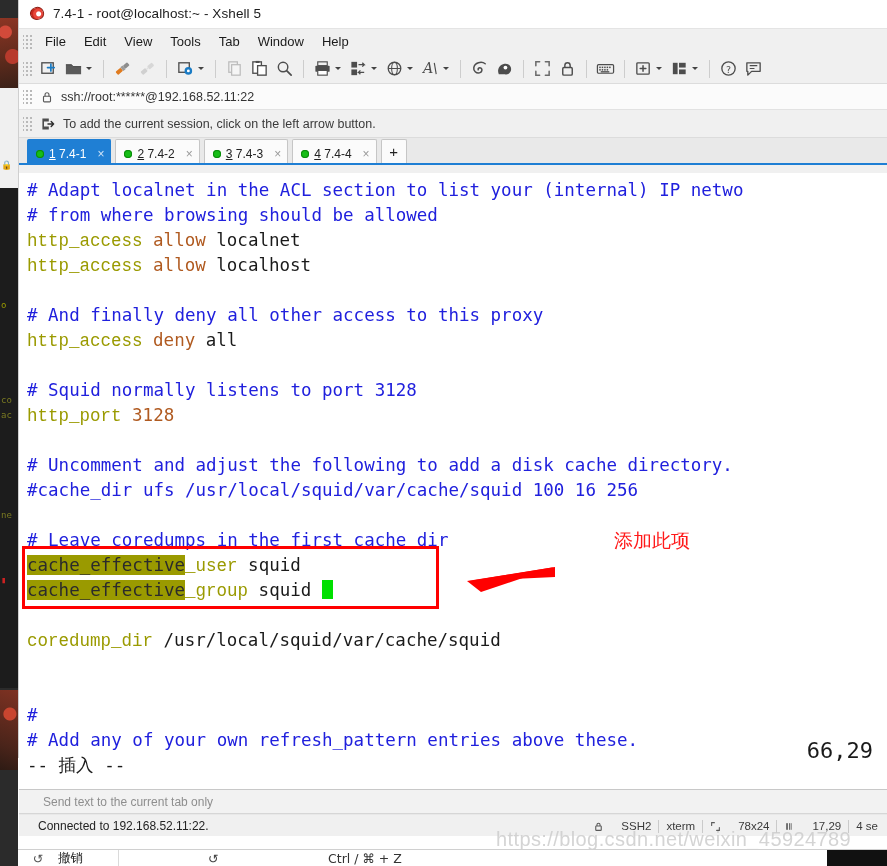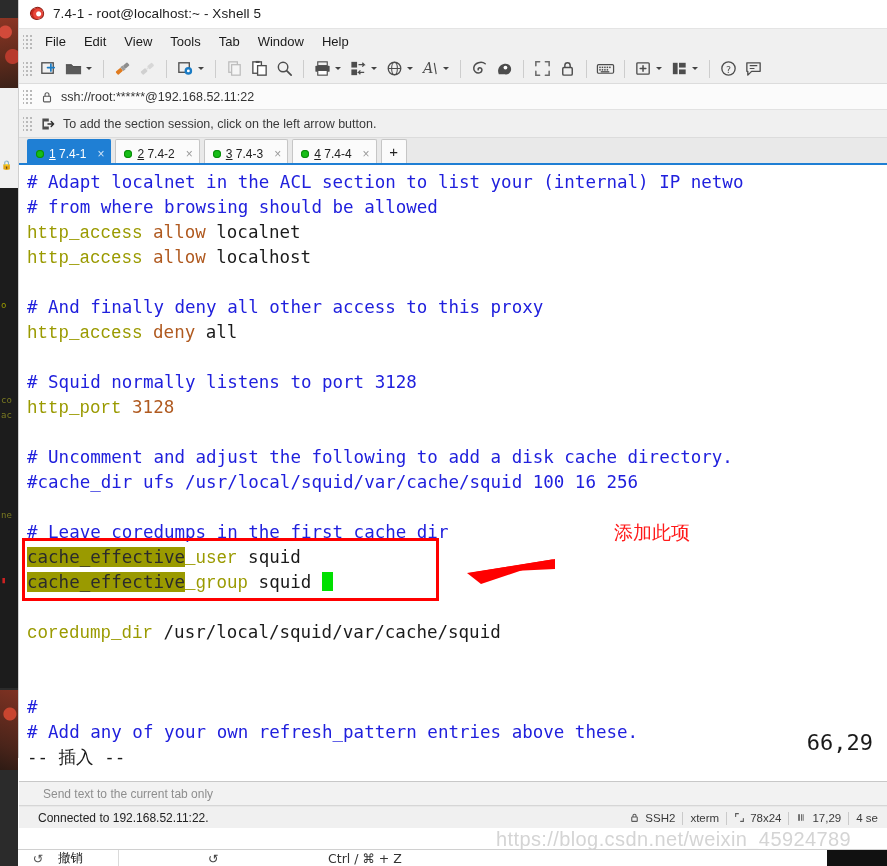--- a/index.html
+++ b/index.html
@@ -169,20 +169,21 @@
   .term {
     position:relative;
     height:617px;
     background:#ffffff;
     overflow:hidden;
     font-family:"DejaVu Sans Mono", monospace;
     font-size:17.5px;
     line-height:25px;
     padding:5px 0 0 8px;
     border-bottom:1px solid #c8c8c8;
+    margin-top:8px;
   }
   .tline { white-space:pre; height:25px; }
   .c-comment { color:#2020dd; }
   .c-key     { color:#9a9a00;font-family:Liberation Mono, monospace; }
   .c-val     { color:#b05a20; }
   .c-plain   { color:#1a1a1a; }
   .c-hl      { background:#9a9a00; color:#2b2b2b; }
   .cursor-blk {
     display:inline-block; width:11px; height:19px;
     background:#00e000; vertical-align:-3px;
@@ -220,21 +221,21 @@
     display:flex; align-items:center; padding-left:19px;
     position:relative;
     border-top:1px solid #e8e8e8;
   }
   .status-left { font-size:12px; color:#232323; white-space:nowrap; }
   .status-right {
     position:absolute; right:2px; top:0; height:22px;
     display:flex; align-items:center; gap:0px;
     font-size:11.5px; color:#3a3a3a; white-space:nowrap;
   }
-  .st-cell { display:flex; align-items:flex-start; gap:5px; padding:0 7px; }
+  .st-cell { display:flex; align-items:center; gap:17px; padding:0 7px; }
   .st-div { width:1px; height:13px; background:#cacaca; }
 
   .watermark {
     position:absolute; left:496px; top:828px;
     font-family:"Liberation Sans", sans-serif;
     font-size:20px; color:rgba(205,205,205,0.85);
     letter-spacing:0.4px; white-space:nowrap; pointer-events:none;
   }
 
   
@@ -506,21 +507,21 @@
       </svg>
       <div class="url-text">ssh://root:******@192.168.52.11:22</div>
     </div>
 
     <div class="hintbar">
       <div class="grip"></div>
       <svg width="16" height="16" viewBox="0 0 20 20" style="margin:0 7px 0 4px;">
         <path d="M3 3h8v4H5v6h6v4H3z" fill="#4d4d4d"></path>
         <path d="M10 10h7M14 7l3 3-3 3" fill="none" stroke="#2e2e2e" stroke-width="1.8" stroke-linecap="round" stroke-linejoin="round"></path>
       </svg>
-      <div class="hint-text">To add the section session, click on the left arrow button.</div>
+      <div class="hint-text">To add the current session, click on the left arrow button.</div>
     </div>
 
     <div class="tabstrip">
       <div class="tab active">
         <span class="dot"></span>
         <span class="lbl"><u>1</u>&nbsp;<span>7.4-1</span></span>
         <span class="x">×</span>
       </div>
       <div class="tab">
         <span class="dot"></span>

